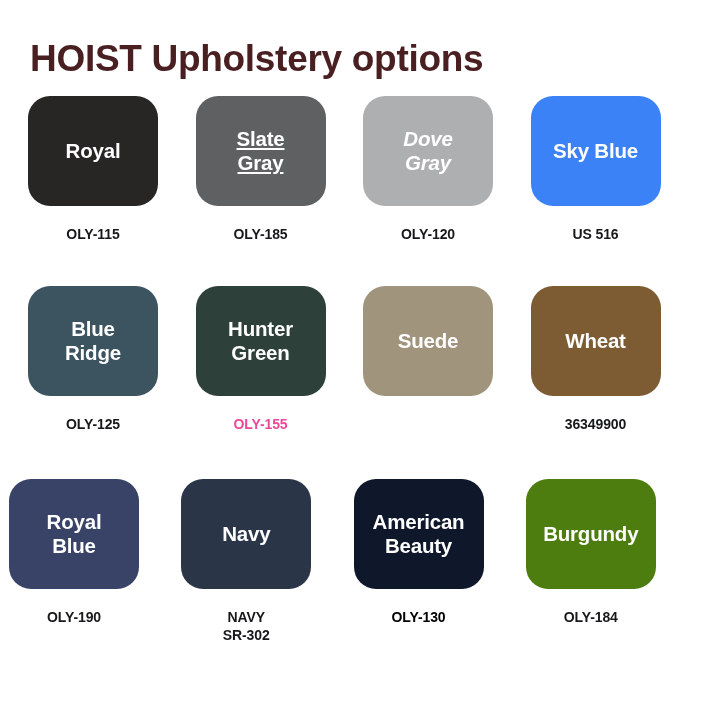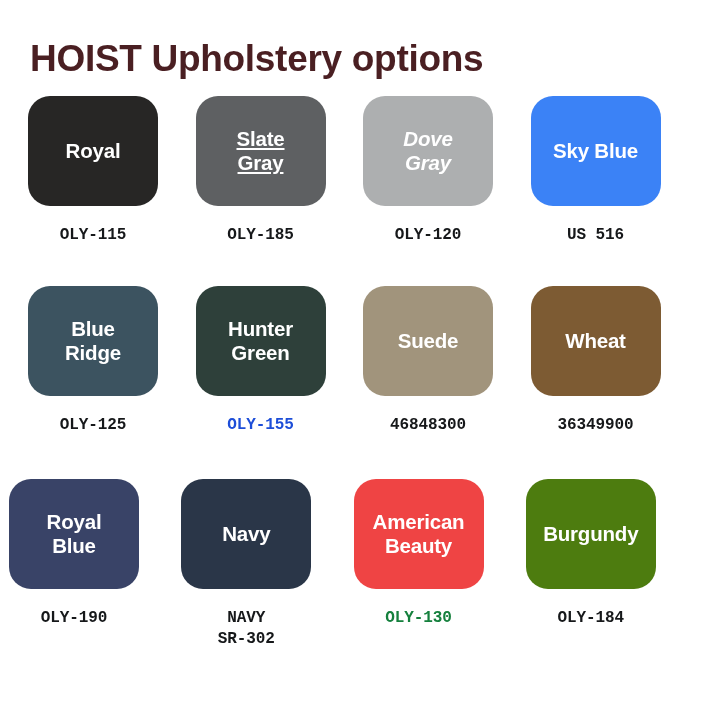--- a/index.html
+++ b/index.html
@@ -79,27 +79,26 @@
     font-weight: bold;
     line-height: 1.18;
     letter-spacing: -0.2px;
     white-space: pre-line;
   }
 
   .swatch-code {
     width: 130px;
     margin-top: 19px;
     text-align: center;
-    font-size: 16px;
+    font-size: 14px;
     font-weight: bold;
     color: #16181a;
     line-height: 1.32;
     letter-spacing: -0.1px;
     white-space: pre-line;
-    font-family: Liberation Mono, monospace;
   }
 </style>
 </head>
 <body style="background: rgb(255, 255, 255);">
 
 <div id="page">
 
   <h1 class="page-title" style="color: rgb(74, 31, 34);">HOIST Upholstery options</h1>
 
   <div class="swatch-grid">
@@ -139,27 +138,26 @@
           <span class="swatch-chip-label" style="color: rgb(255, 255, 255);">Blue
 Ridge</span>
         </div>
         <div class="swatch-code" style="color: rgb(22, 24, 26);">OLY-125</div>
       </div>
       <div class="swatch-cell">
         <div class="swatch-chip" style="background-color: rgb(46, 64, 58);">
           <span class="swatch-chip-label" style="color: rgb(255, 255, 255);">Hunter
 Green</span>
         </div>
-        <div class="swatch-code" style="color: #1d4ed8;">OLY-155</div>
+        <div class="swatch-code" style="color: #ec4899;">OLY-155</div>
       </div>
       <div class="swatch-cell">
         <div class="swatch-chip" style="background-color: rgb(161, 148, 124);">
           <span class="swatch-chip-label" style="color: rgb(255, 255, 255);">Suede</span>
         </div>
-        <div class="swatch-code" style="color: rgb(22, 24, 26);">46848300</div>
       </div>
       <div class="swatch-cell">
         <div class="swatch-chip" style="background-color: rgb(125, 91, 51);">
           <span class="swatch-chip-label" style="color: rgb(255, 255, 255);">Wheat</span>
         </div>
         <div class="swatch-code" style="color: rgb(22, 24, 26);">36349900</div>
       </div>
     </div>
 
     <div class="swatch-row row-3">
@@ -171,25 +169,25 @@
         <div class="swatch-code" style="color: rgb(22, 24, 26);">OLY-190</div>
       </div>
       <div class="swatch-cell">
         <div class="swatch-chip" style="background-color: rgb(42, 54, 72);">
           <span class="swatch-chip-label" style="color: rgb(255, 255, 255);">Navy</span>
         </div>
         <div class="swatch-code" style="color: rgb(22, 24, 26);">NAVY
 SR-302</div>
       </div>
       <div class="swatch-cell">
-        <div class="swatch-chip" style="background-color: #ef4444;">
+        <div class="swatch-chip" style="background-color: #0f172a;">
           <span class="swatch-chip-label" style="color: rgb(255, 255, 255);">American
 Beauty</span>
         </div>
-        <div class="swatch-code" style="color: #15803d;">OLY-130</div>
+        <div class="swatch-code" style="color: #000000;">OLY-130</div>
       </div>
       <div class="swatch-cell">
         <div class="swatch-chip" style="background-color: #4d7c0f;">
           <span class="swatch-chip-label" style="color: rgb(255, 255, 255);">Burgundy</span>
         </div>
         <div class="swatch-code" style="color: rgb(22, 24, 26);">OLY-184</div>
       </div>
     </div>
 
   </div>

